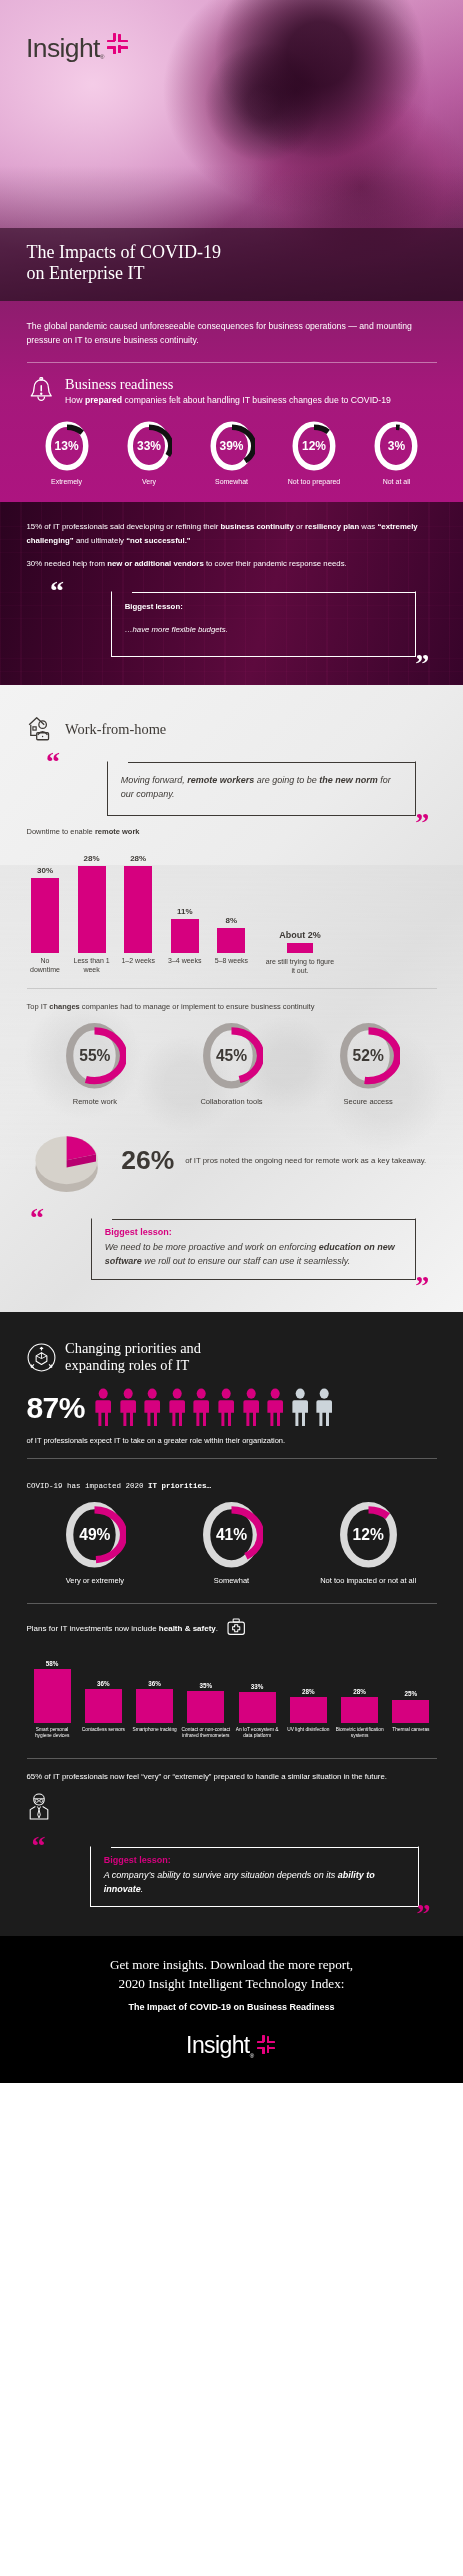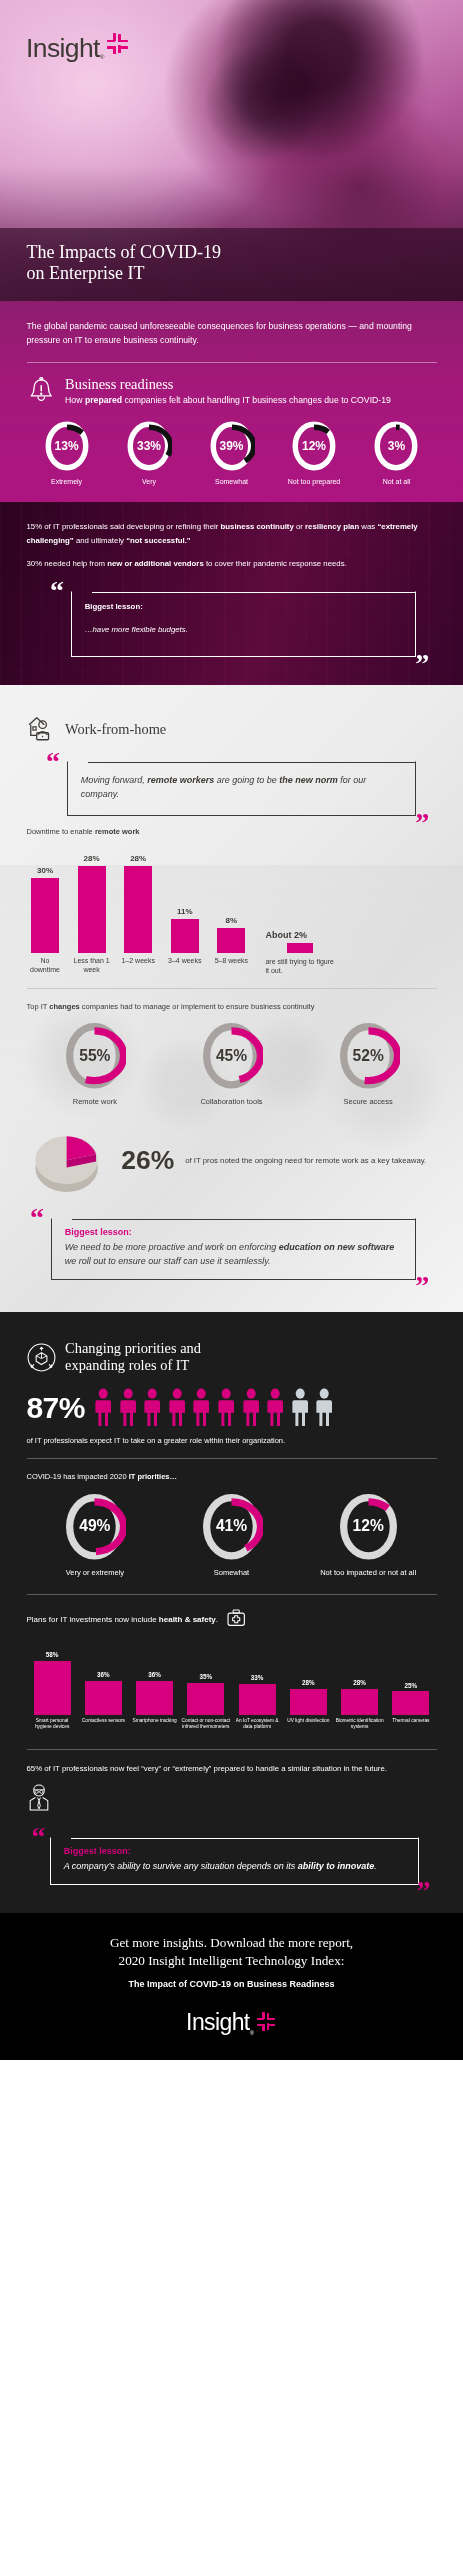--- a/index.html
+++ b/index.html
@@ -59,21 +59,21 @@
     background:linear-gradient(105deg,#2b0320 0%,#45052f 30%,#5d0a3e 58%,#37042a 100%);}
   .stats:before{content:"";position:absolute;inset:0;opacity:.5;
     background:
       repeating-linear-gradient(90deg, rgba(255,60,170,.10) 0 1.2px, rgba(0,0,0,0) 1.2px 20.4px),
       repeating-linear-gradient(0deg, rgba(255,60,170,.06) 0 0.6px, rgba(0,0,0,0) 0.6px 13.2px);}
   .stats > *{position:relative;z-index:2;}
   .stats p{color:#fff;font-size:7.8px;line-height:1.75;margin:0 0 9.6px;}
 
   
   .quote{position:relative;margin:15.6px 0 2.4px;}
-  .quote-box{border:1px solid #fff;border-top-color:transparent;padding:8.4px 13.2px 9.6px 13.2px;position:relative;}
+  .quote-box{border:1px solid #fff;border-top-color:transparent;padding:8.4px 13.2px 9.6px 13.2px;position:relative;margin-left:40px;}
   .quote-box.l-dark{border-color:#3d3935;border-top-color:transparent;}
   .qmark{position:absolute;font-family:"Liberation Serif",serif;font-size:28px;line-height:.8;font-weight:700;}
   .qmark.open{top:-3.6px;left:-1.2px;}
   .qmark.close{bottom:-15.6px;right:-2.4px;}
   .qtop{position:absolute;top:0;left:20.4px;right:0;height:1px;background:#fff;}
   .qtop.dk{background:#3d3935;}
   .qbot{position:absolute;bottom:-1px;left:-1px;right:26.5px;height:1px;background:#fff;}
   .qbot.dk{background:#3d3935;}
   .q-title{font-weight:700;font-size:9px;margin:0 0 3.6px;}
   .q-text{font-style:italic;font-size:9px;line-height:1.55;margin:0;}
@@ -91,21 +91,21 @@
   .wfh > *{position:relative;z-index:2;}
   .wfh h2,.wfh .lab{color:#3d3935;}
 
   .chart-cap{font-size:7.5px;color:#3d3935;margin:10.8px 0 0;}
   .barchart{display:flex;align-items:flex-end;justify-content:flex-start;gap:0;height:108px;margin-top:8.4px;}
   .bc-col{width:37px;margin-right:9.6px;display:flex;flex-direction:column;justify-content:flex-end;align-items:center;height:100%;}
   .bc-val{font-size:8px;font-weight:700;color:#3d3935;margin-bottom:3px;}
   .bc-bar{width:28px;background:#d6007f;}
   .bc-labels{display:flex;margin-top:4.2px;}
   .bc-lab{width:37px;margin-right:9.6px;text-align:center;font-size:7px;line-height:1.28;color:#3d3935;}
-  .about-box{margin-left:6px;align-self:flex-end;padding-bottom:0;text-align:left;width:69px;}
+  .about-box{margin-left:6px;align-self:flex-end;padding-bottom:0;text-align:center;width:69px;}
   .about-val{font-size:9px;font-weight:700;color:#3d3935;}
   .about-sw{width:26.5px;height:9.6px;background:#d6007f;margin:3.6px auto 3.6px;}
   .about-txt{font-size:7px;line-height:1.3;color:#3d3935;}
 
   .donut3{display:flex;justify-content:space-around;margin-top:9.6px;}
   .d3{width:102px;text-align:center;}
   .d3 .ring{width:63px;height:71px;margin:0 auto;position:relative;}
   .d3 .ring .v{position:absolute;inset:0;display:flex;align-items:center;justify-content:center;
     font-size:15.6px;font-weight:700;color:#3d3935;}
   .d3 .cap{margin-top:6px;font-size:7.5px;line-height:1.3;color:#3d3935;}
@@ -464,21 +464,21 @@
         <svg width="20.4" height="40" viewBox="0 0 34 66">
             <ellipse cx="17" cy="9" rx="7.5" ry="8.5" fill="#ccd4da"></ellipse>
             <path d="M7 20 h20 a3 3 0 0 1 3 3 v18 h-5 v22 h-5 v-22 h-6 v22 h-5 v-22 h-5 v-18 a3 3 0 0 1 3 -3z" fill="#ccd4da"></path>
           </svg>
       </div>
     </div>
     <p class="pnote">of IT professionals expect IT to take on a greater role within their organization.</p>
 
     <div class="rule-dark"></div>
 
-    <p class="chart-cap" style="margin-top:13px;"><span>COVID-19 has impacted 2020 </span><b>IT priorities…</b></p>
+    <p class="chart-cap" style="margin-top:23px;font-family:Liberation Mono, monospace;"><span>COVID-19 has impacted 2020 </span><b>IT priorities…</b></p>
 
     <div class="donut3">
       <div class="d3">
         <div class="ring">
           <svg viewBox="0 0 104 118">
             <ellipse cx="52" cy="59" rx="41" ry="48" fill="none" stroke="#d9d9d9" stroke-width="12"></ellipse>
             <ellipse cx="52" cy="59" rx="41" ry="48" fill="none" stroke="#d6007f" stroke-width="12" stroke-dasharray="137 143" transform="rotate(-90 52 59)"></ellipse>
           </svg>
           <span class="v">49%</span>
         </div>

